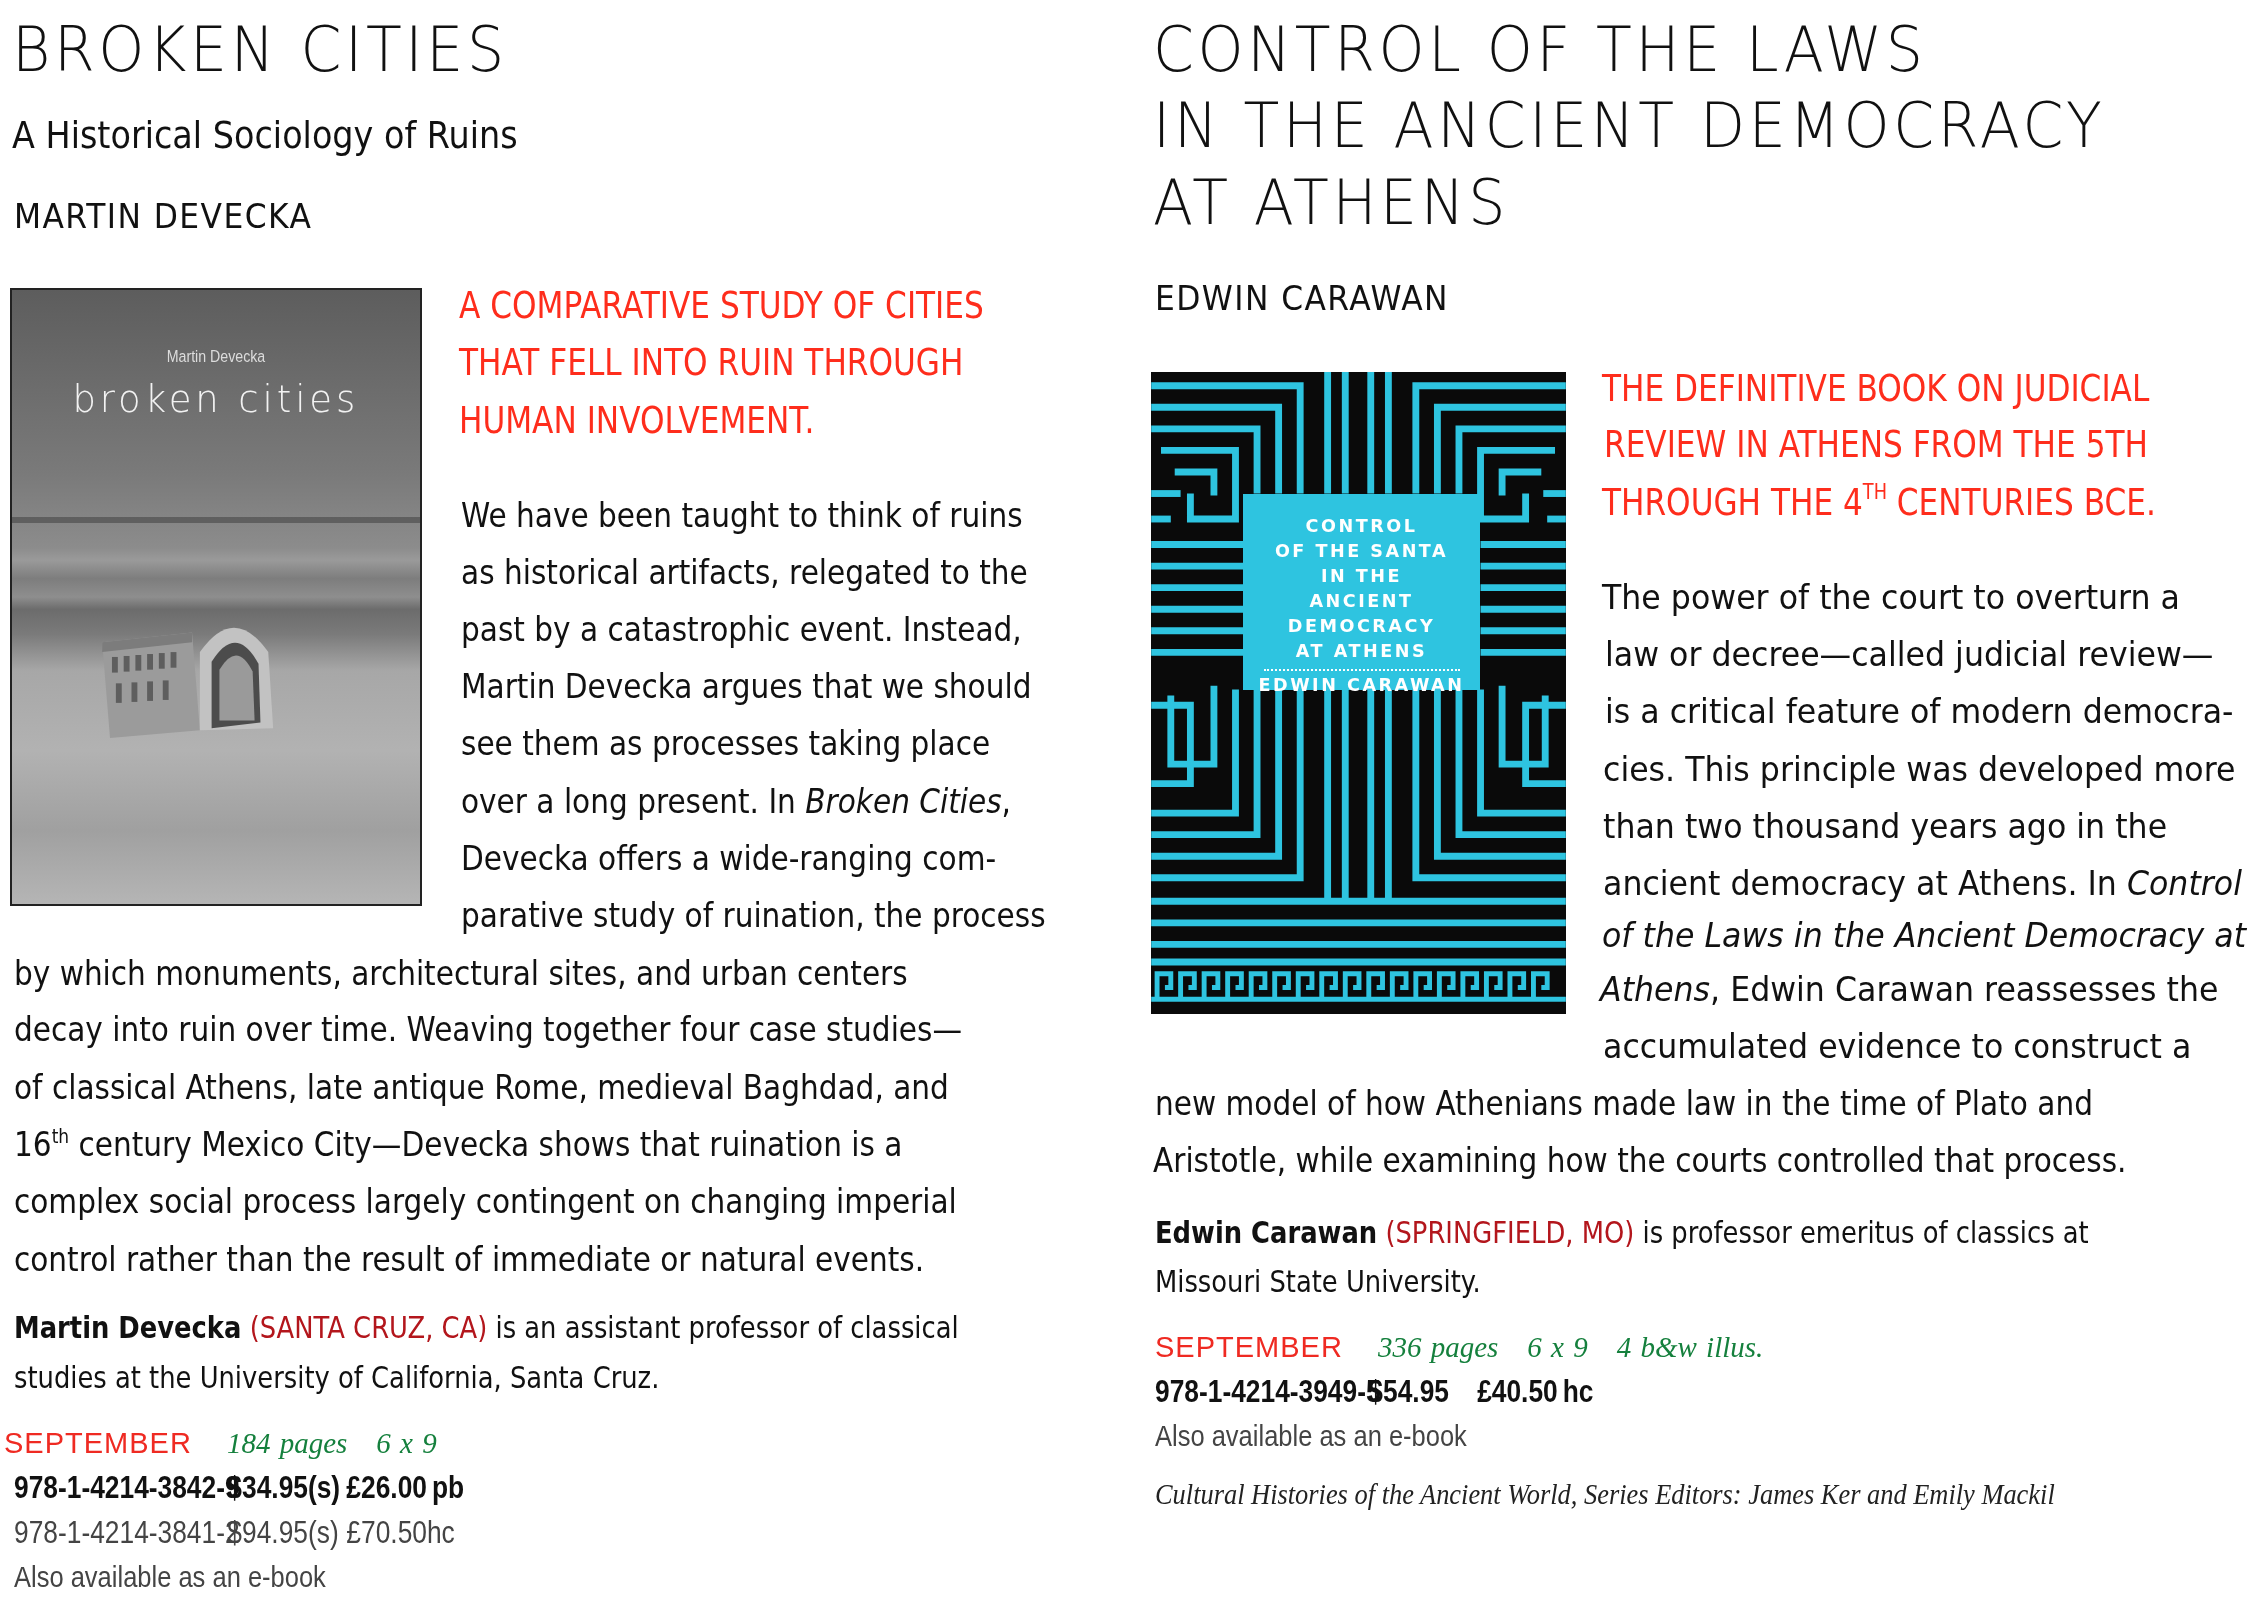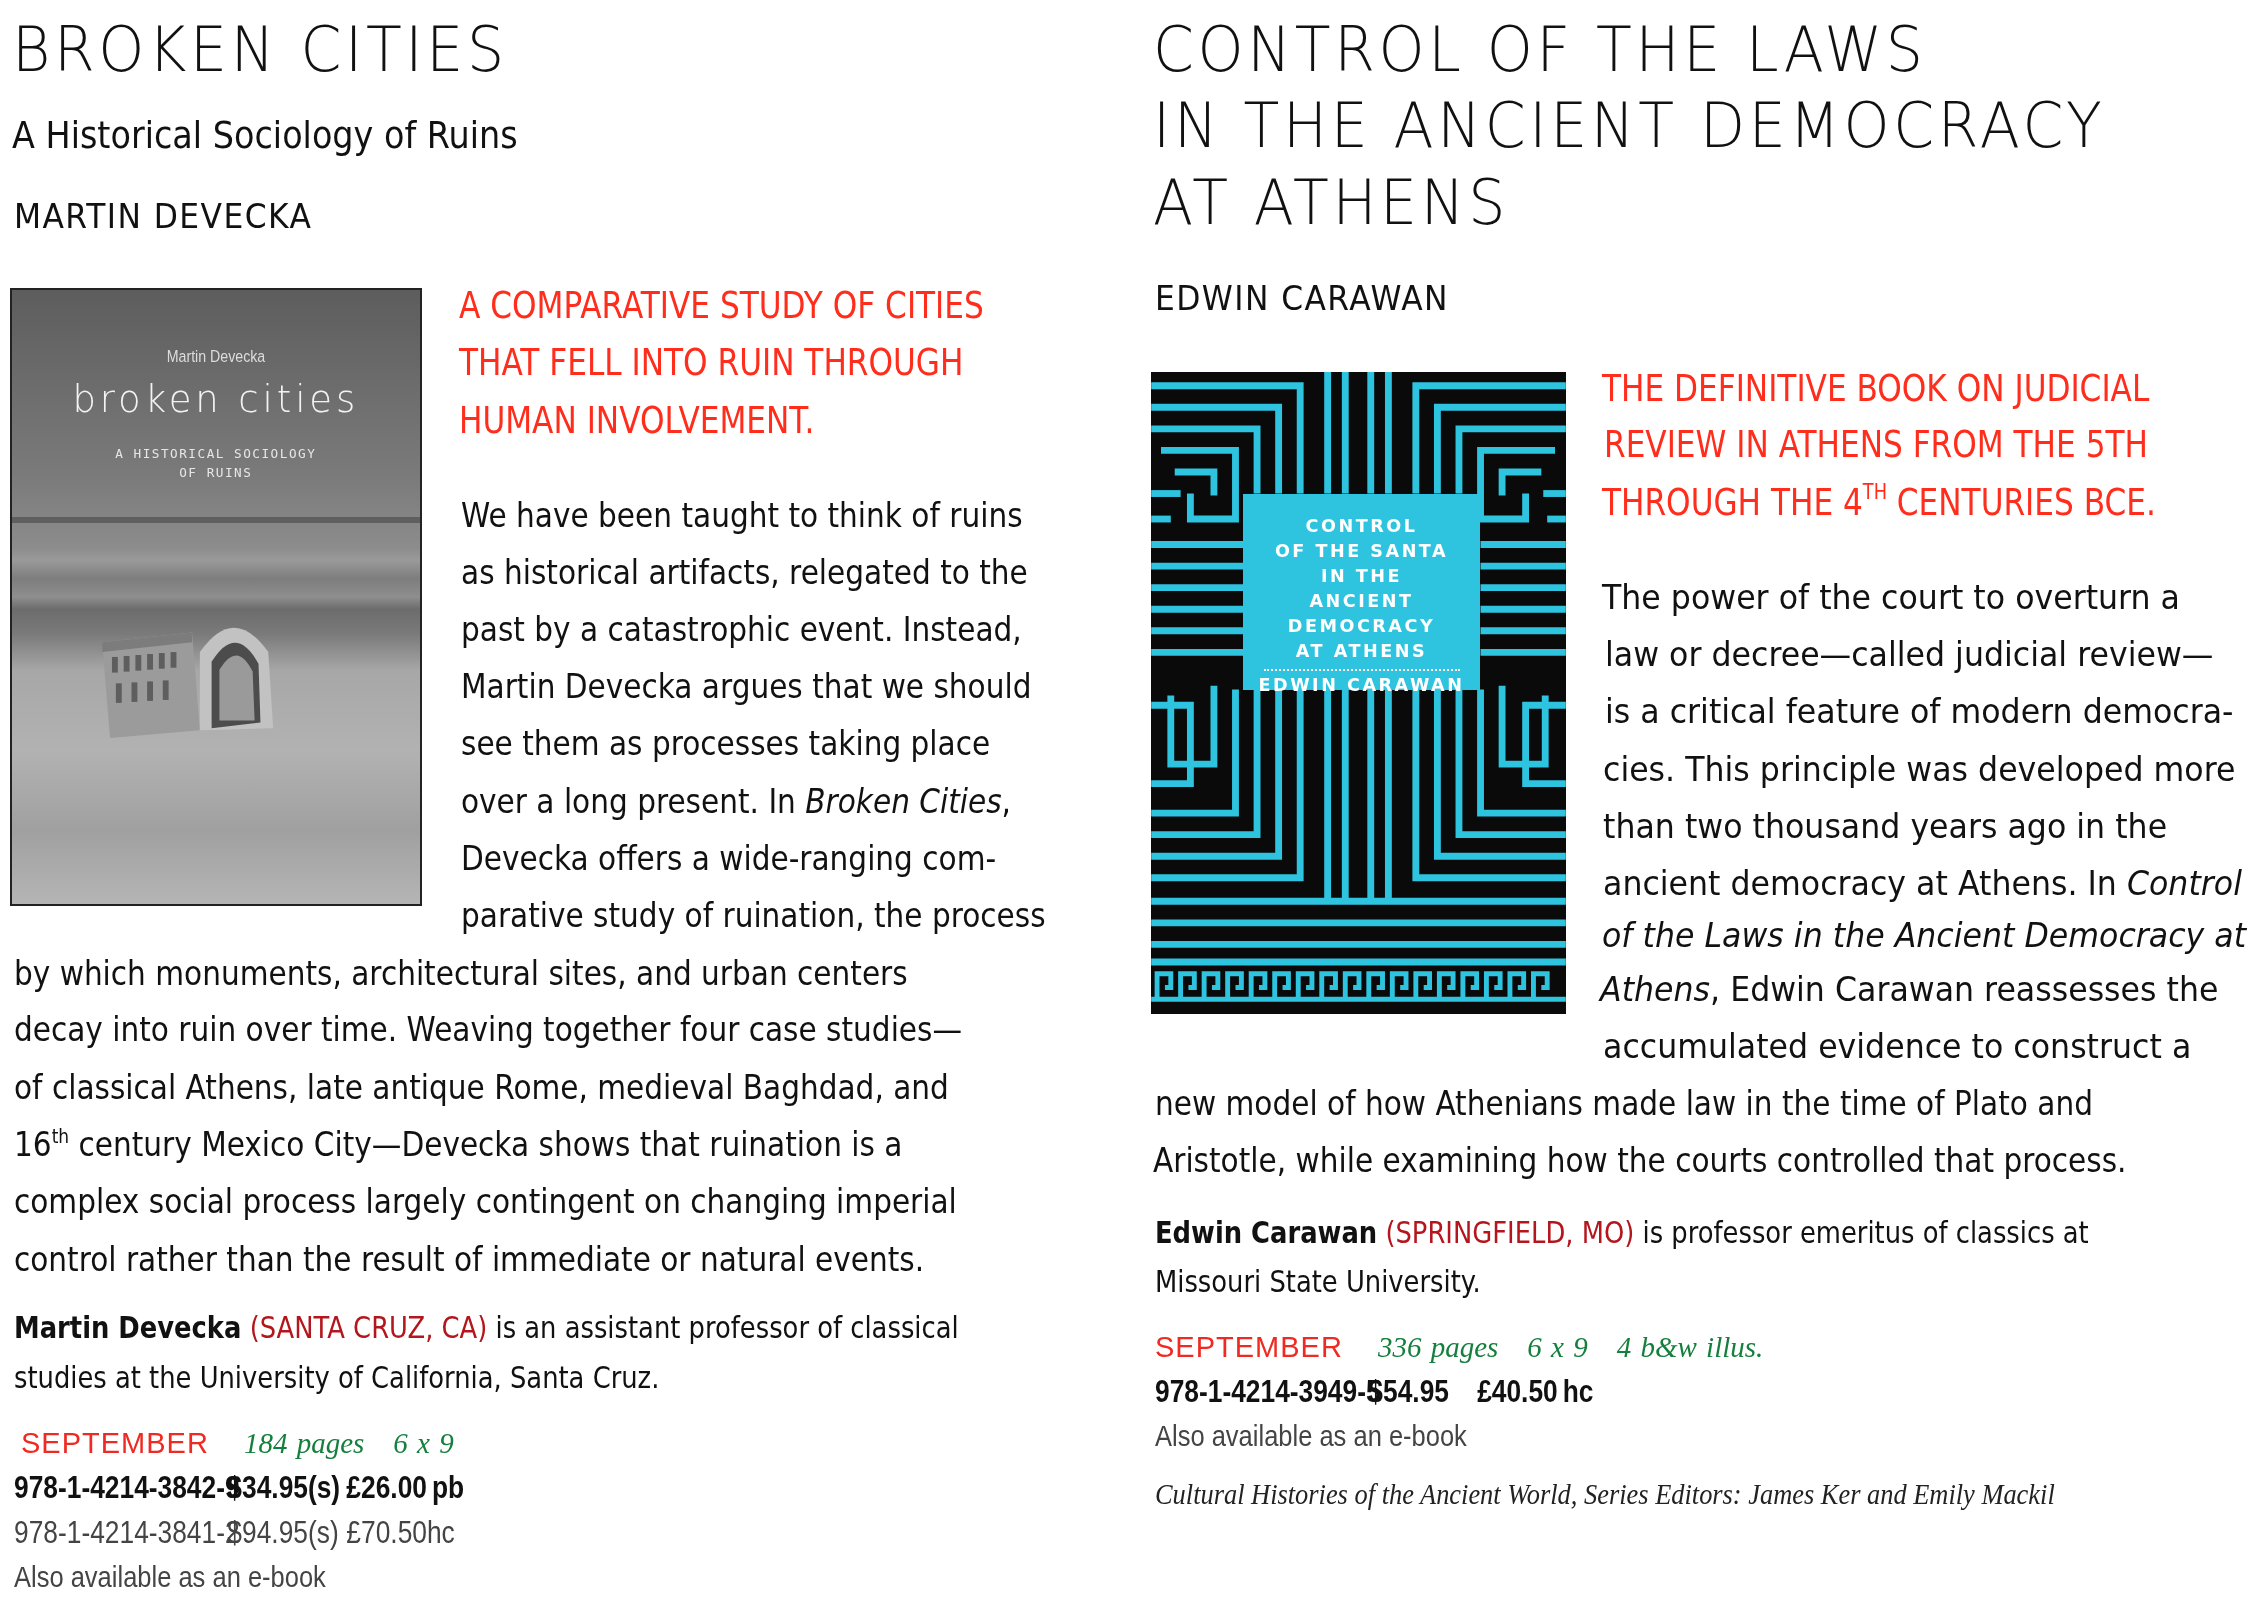--- a/index.html
+++ b/index.html
@@ -62,24 +62,20 @@
 </head>
 <body>
 
 <div class="abs title" style="left:11.8px;top:17.6px;">BROKEN CITIES</div>
 <div class="abs subtitle" style="left:11.8px;top:116px;">A Historical Sociology of Ruins</div>
 <div class="abs author" style="left:13.7px;top:200px;">MARTIN DEVECKA</div>
 
 <div class="cover-bc">
   <div class="c-author">Martin Devecka</div>
   <div class="c-title">broken cities</div>
-  <div class="c-sub">
-    <div>A HISTORICAL SOCIOLOGY</div>
-    <div>OF RUINS</div>
-  </div>
   <div class="horizon"></div>
   <svg class="ruin" viewBox="0 0 190 130">
     <polygon points="0,30 92,20 100,120 8,128" fill="#9b9b9b"></polygon>
     <polygon points="0,30 92,20 92,30 0,40" fill="#7c7c7c"></polygon>
     <g fill="#5e5e5e">
       <rect x="10" y="45" width="6" height="16"></rect>
         <rect x="22" y="44" width="6" height="16"></rect>
         <rect x="34" y="43" width="6" height="16"></rect>
         <rect x="46" y="42" width="6" height="16"></rect>
         <rect x="58" y="41" width="6" height="16"></rect>
@@ -110,21 +106,21 @@
 <div class="abs body-line" style="left:13.7px;top:956px;">by which monuments, architectural sites, and urban centers</div>
 <div class="abs body-line" style="left:13.7px;top:1012px;">decay into ruin over time. Weaving together four case studies—</div>
 <div class="abs body-line" style="left:13.7px;top:1070px;">of classical Athens, late antique Rome, medieval Baghdad, and</div>
 <div class="abs body-line" style="left:13.7px;top:1127px;"><span>16</span><sup>th</sup><span> century Mexico City—Devecka shows that ruination is a</span></div>
 <div class="abs body-line" style="left:13.7px;top:1184px;">complex social process largely contingent on changing imperial</div>
 <div class="abs body-line" style="left:13.7px;top:1242px;">control rather than the result of immediate or natural events.</div>
 
 <div class="abs bio" style="left:13.7px;top:1313px;"><b>Martin Devecka</b> <span class="loc">(SANTA CRUZ, CA)</span><span> is an assistant professor of classical</span></div>
 <div class="abs bio" style="left:13.7px;top:1363px;">studies at the University of California, Santa Cruz.</div>
 
-<div class="abs meta" style="left:21px;top:1429px;"><span class="month">SEPTEMBER</span><span class="specs"><span>184 pages</span><span>6 x 9</span></span></div>
+<div class="abs meta" style="left:4px;top:1429px;"><span class="month">SEPTEMBER</span><span class="specs"><span>184 pages</span><span>6 x 9</span></span></div>
 
 <div class="abs isbn-row primary" style="left:13.7px;top:1472px;">
   <span style="width:251px">978-1-4214-3842-9</span><span style="width:140px">$34.95(s)</span><span>£26.00</span><span style="margin-left:5.9px">pb</span>
 </div>
 <div class="abs isbn-row secondary" style="left:13.7px;top:1517px;">
   <span style="width:251px">978-1-4214-3841-2</span><span style="width:140px">$94.95(s)</span><span>£70.50</span><span>hc</span>
 </div>
 <div class="abs ebook" style="left:13.7px;top:1562px;">Also available as an e-book</div>
 
 <div class="abs title" style="left:1153px;top:17.6px;">CONTROL OF THE LAWS</div>

